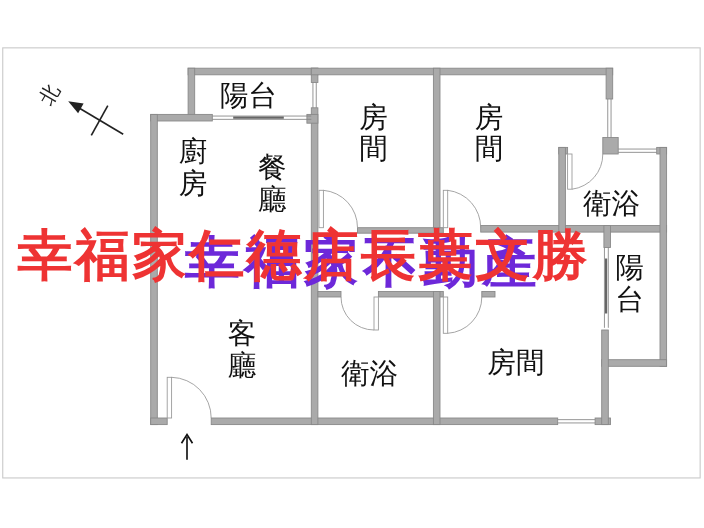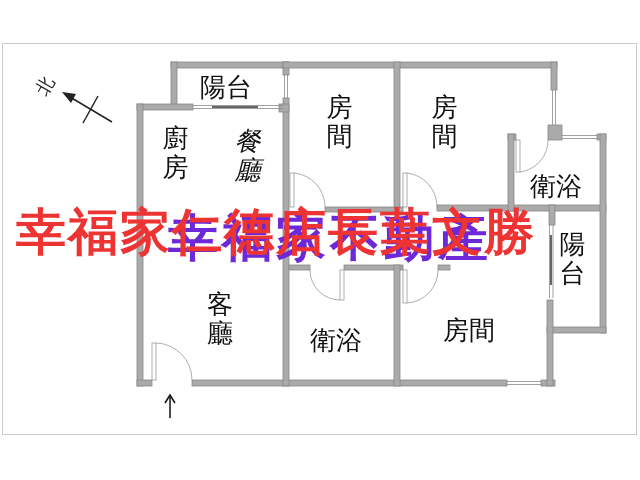--- a/index.html
+++ b/index.html
@@ -116,21 +116,21 @@
   <g stroke="#111111" stroke-width="1.5">
     <line x1="170" y1="418" x2="170" y2="397"></line>
     <polyline points="165,403 170,395 175,403" fill="none"></polyline>
   </g>
 </svg>
 
 <div class="compass-n">北</div>
 
 <div class="label" style="left:200px;top:73px;">陽台</div>
 <div class="label vertical" style="left:152px;top:124px;margin-left:10px;">廚房</div>
-<div class="label vertical" style="left:234px;top:127px;font-style:italic;">餐廳</div>
+<div class="label vertical" style="left:234px;top:139px;">餐廳</div>
 <div class="label vertical" style="left:326px;top:93px;">房間</div>
 <div class="label vertical" style="left:431px;top:93px;">房間</div>
 <div class="label" style="left:530px;top:172px;">衛浴</div>
 <div class="label vertical" style="left:559px;top:230px;">陽台</div>
 <div class="label vertical" style="left:206px;top:290px;text-align:right;">客廳</div>
 <div class="label" style="left:310px;top:326px;">衛浴</div>
 <div class="label" style="left:443px;top:316px;">房間</div>
 
 <div class="wm-gray">幸福家不動產</div>
 <div class="wm-red">幸福家仁德店長葉文勝</div>

